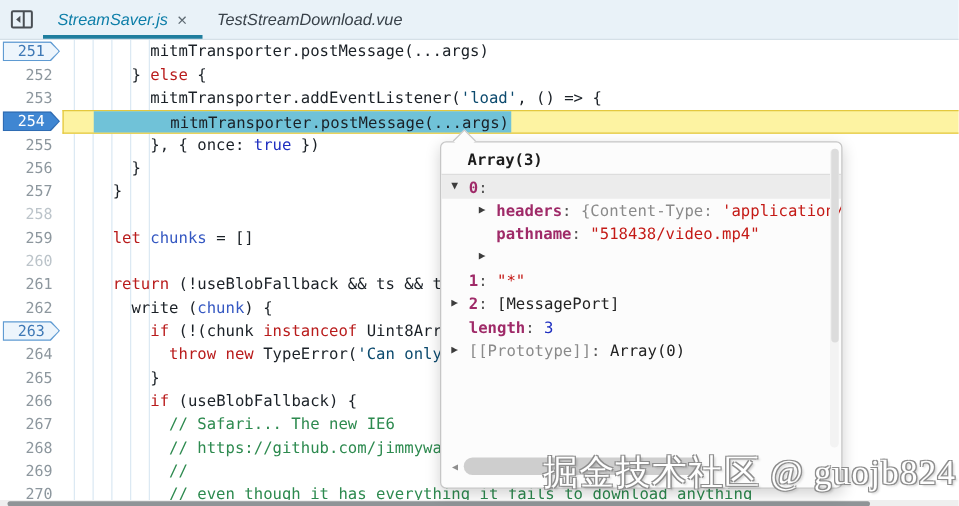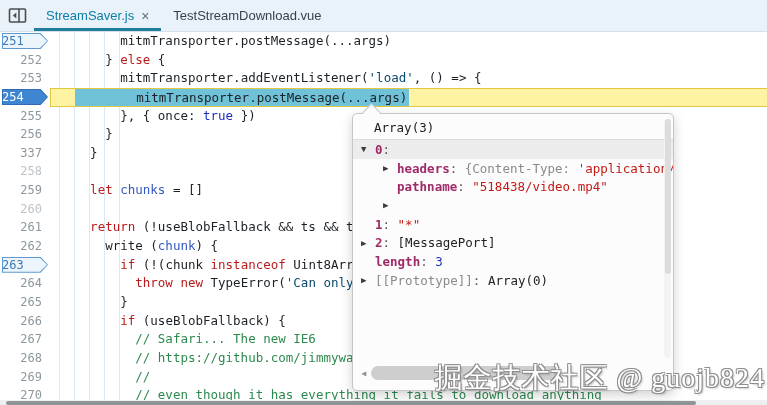--- a/index.html
+++ b/index.html
@@ -5,21 +5,21 @@
   html,body{margin:0;padding:0}
   body{
     width:767px;height:405px;position:relative;overflow:hidden;
     background:#ffffff;font-family:"DejaVu Sans Mono","Liberation Mono",monospace;
   }
   
   .tabbar{
     position:absolute;top:0;left:0;right:0;height:31px;
     background:#e9f2f8;border-bottom:1px solid #d5e0e7;
     display:flex;align-items:stretch;
-    font-family:"Liberation Sans",sans-serif;font-size:13px;
+    font-family:"Liberation Sans",sans-serif;font-size:13px;font-style:italic;
   }
   .panel-toggle{width:34px;display:flex;align-items:center;justify-content:center;cursor:pointer}
   .tab{display:flex;align-items:center;gap:7px;padding:0 12px;box-sizing:border-box;cursor:pointer;white-space:nowrap}
   .tab.active{box-shadow:inset 0 -3px 0 #1f7e9e}
   .tab.active .tab-label{color:#0d7ea8}
   .tab .tab-label{color:#39424a}
   .tab-close{color:#5f6b73;font-size:14px;line-height:1}
   
   .code-area{position:absolute;top:32px;left:0;right:0;bottom:0;font-size:12.5px}
   .guides{position:absolute;top:0;bottom:5px;left:0;right:0;z-index:0}
@@ -41,39 +41,39 @@
   .tk-pl{color:#1b2127}
   .tk-kw{color:#b91c1c}
   .tk-str{color:#0c4a6e}
   .tk-cmt{color:#2d8a4f}
   .tk-num{color:#1f2fc0}
   .tk-def{color:#3558c2}
   
   .bpo{position:absolute;left:2px;top:1px;width:46px;height:16px;
        clip-path:polygon(0 0,84% 0,100% 50%,84% 100%,0 100%);background:#5e9ad2}
   .bpi{position:absolute;inset:1px;clip-path:polygon(0 0,84% 0,100% 50%,84% 100%,0 100%);background:#edf5fc}
-  .bpn{position:absolute;inset:0;text-align:left;line-height:16px;font-size:12px;color:#3e78b5;z-index:1}
+  .bpn{position:absolute;inset:0;text-align:center;line-height:16px;font-size:12px;color:#3e78b5;z-index:1}
   .bpo.cur{background:#2f6cb3}
   .bpo.cur .bpi{background:#3f86d2}
   .bpo.cur .bpn{color:#ffffff}
   
   .ed-hscroll{position:absolute;left:0;right:0;bottom:0;height:5px;background:#efefef;z-index:4}
   .ed-hthumb{position:absolute;left:6px;top:0.5px;width:690px;height:4px;background:#8f9497;border-radius:2px}
   
   .popup{
     position:absolute;left:352px;top:113px;width:322px;height:278px;
     background:#fcfcfc;border:1px solid #c6c6c6;border-radius:5px;
     box-shadow:0 4px 12px rgba(0,0,0,0.18);z-index:10;
     font-size:12.5px;box-sizing:border-box;overflow:hidden;
   }
   .popup-arrow{
     position:absolute;top:-7px;left:13px;width:12px;height:12px;background:#fcfcfc;
     border-left:1px solid #c6c6c6;border-top:1px solid #c6c6c6;transform:rotate(45deg);z-index:11;
   }
-  .popup-title{padding:6px 0 4px 21px;font-weight:normal;color:#1c1c1c;border-bottom:1px solid #dddddd}
+  .popup-title{padding:6px 0 4px 21px;font-weight:bold;color:#1c1c1c;border-bottom:1px solid #dddddd}
   .tree{position:relative}
   .trow{display:flex;align-items:center;height:18.7px;padding-left:8px;white-space:pre;overflow:hidden}
   .trow.selected{background:#ececec}
   .trow .arrow{flex:0 0 14px;font-size:9px;color:#3c3c3c}
   .ind1{margin-left:22px}
   .pk-key{color:#9f2a68;font-weight:bold}
   .pk-gray{color:#8a8a8a}
   .pk-str{color:#c41a16}
   .pk-num{color:#1f2fc0}
   .pk-obj{color:#222222}
@@ -157,21 +157,21 @@
         <div class="ccell"><span class="ctext">        <span class="tk-pl">}, { once: </span><span class="tk-num">true</span><span class="tk-pl"> })</span></span></div>
       </div>
       <div class="crow">
         <div class="gutter">
           <div class="lnum">256</div>
         </div>
         <div class="ccell"><span class="ctext">      <span class="tk-pl">}</span></span></div>
       </div>
       <div class="crow">
         <div class="gutter">
-          <div class="lnum">337</div>
+          <div class="lnum">257</div>
         </div>
         <div class="ccell"><span class="ctext">    <span class="tk-pl">}</span></span></div>
       </div>
       <div class="crow">
         <div class="gutter">
           <div class="lnum dim">258</div>
         </div>
         <div class="ccell"><span class="ctext"></span></div>
       </div>
       <div class="crow">

